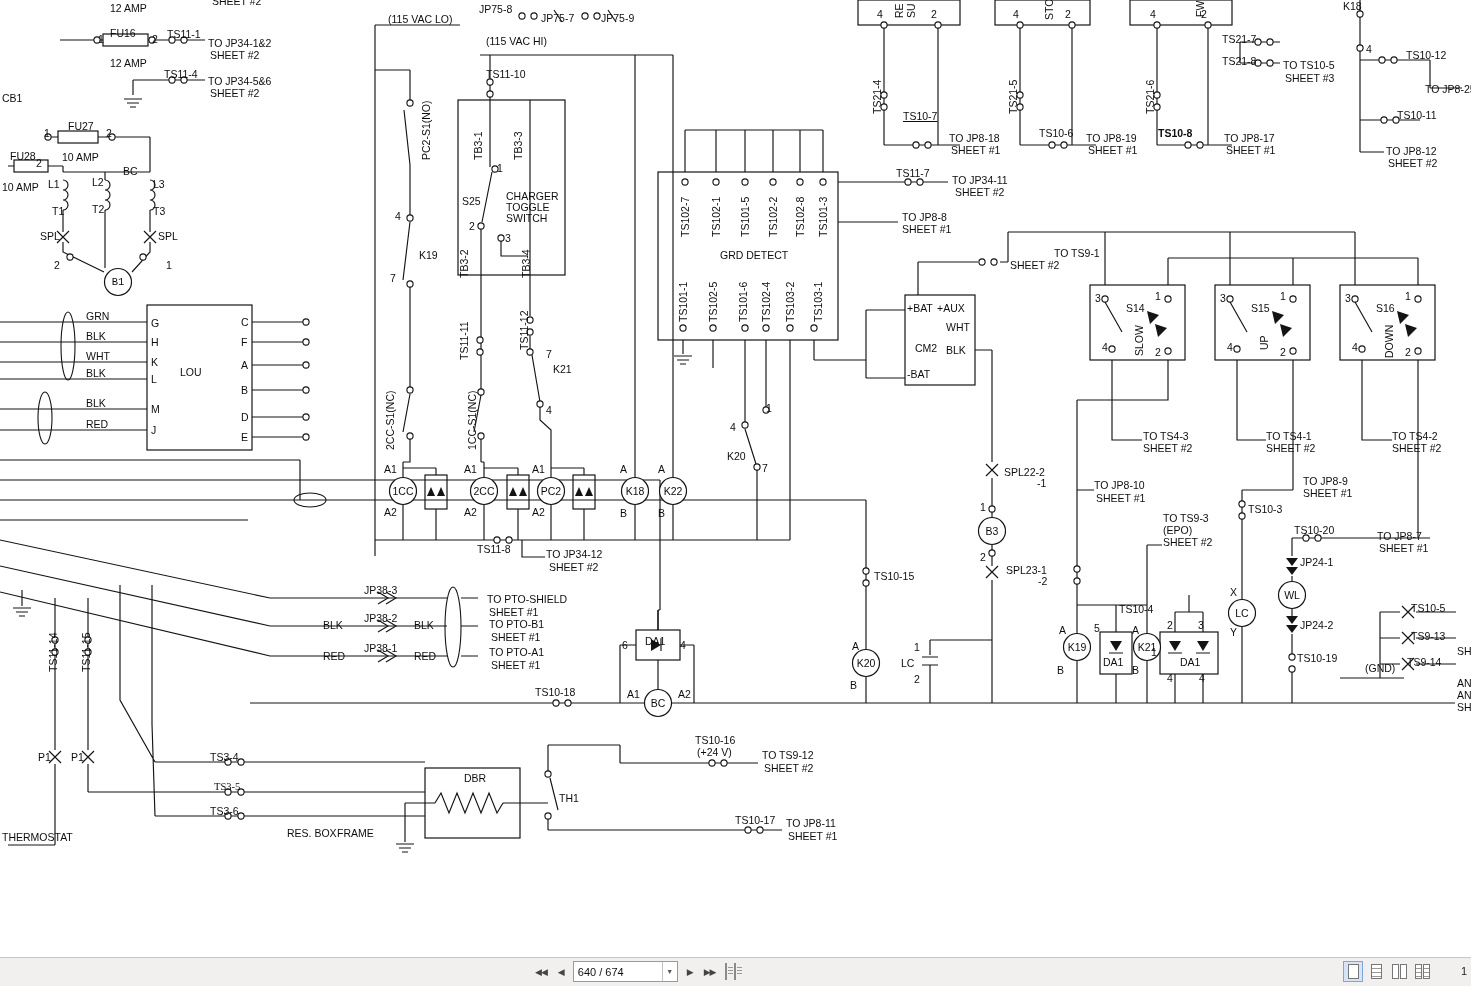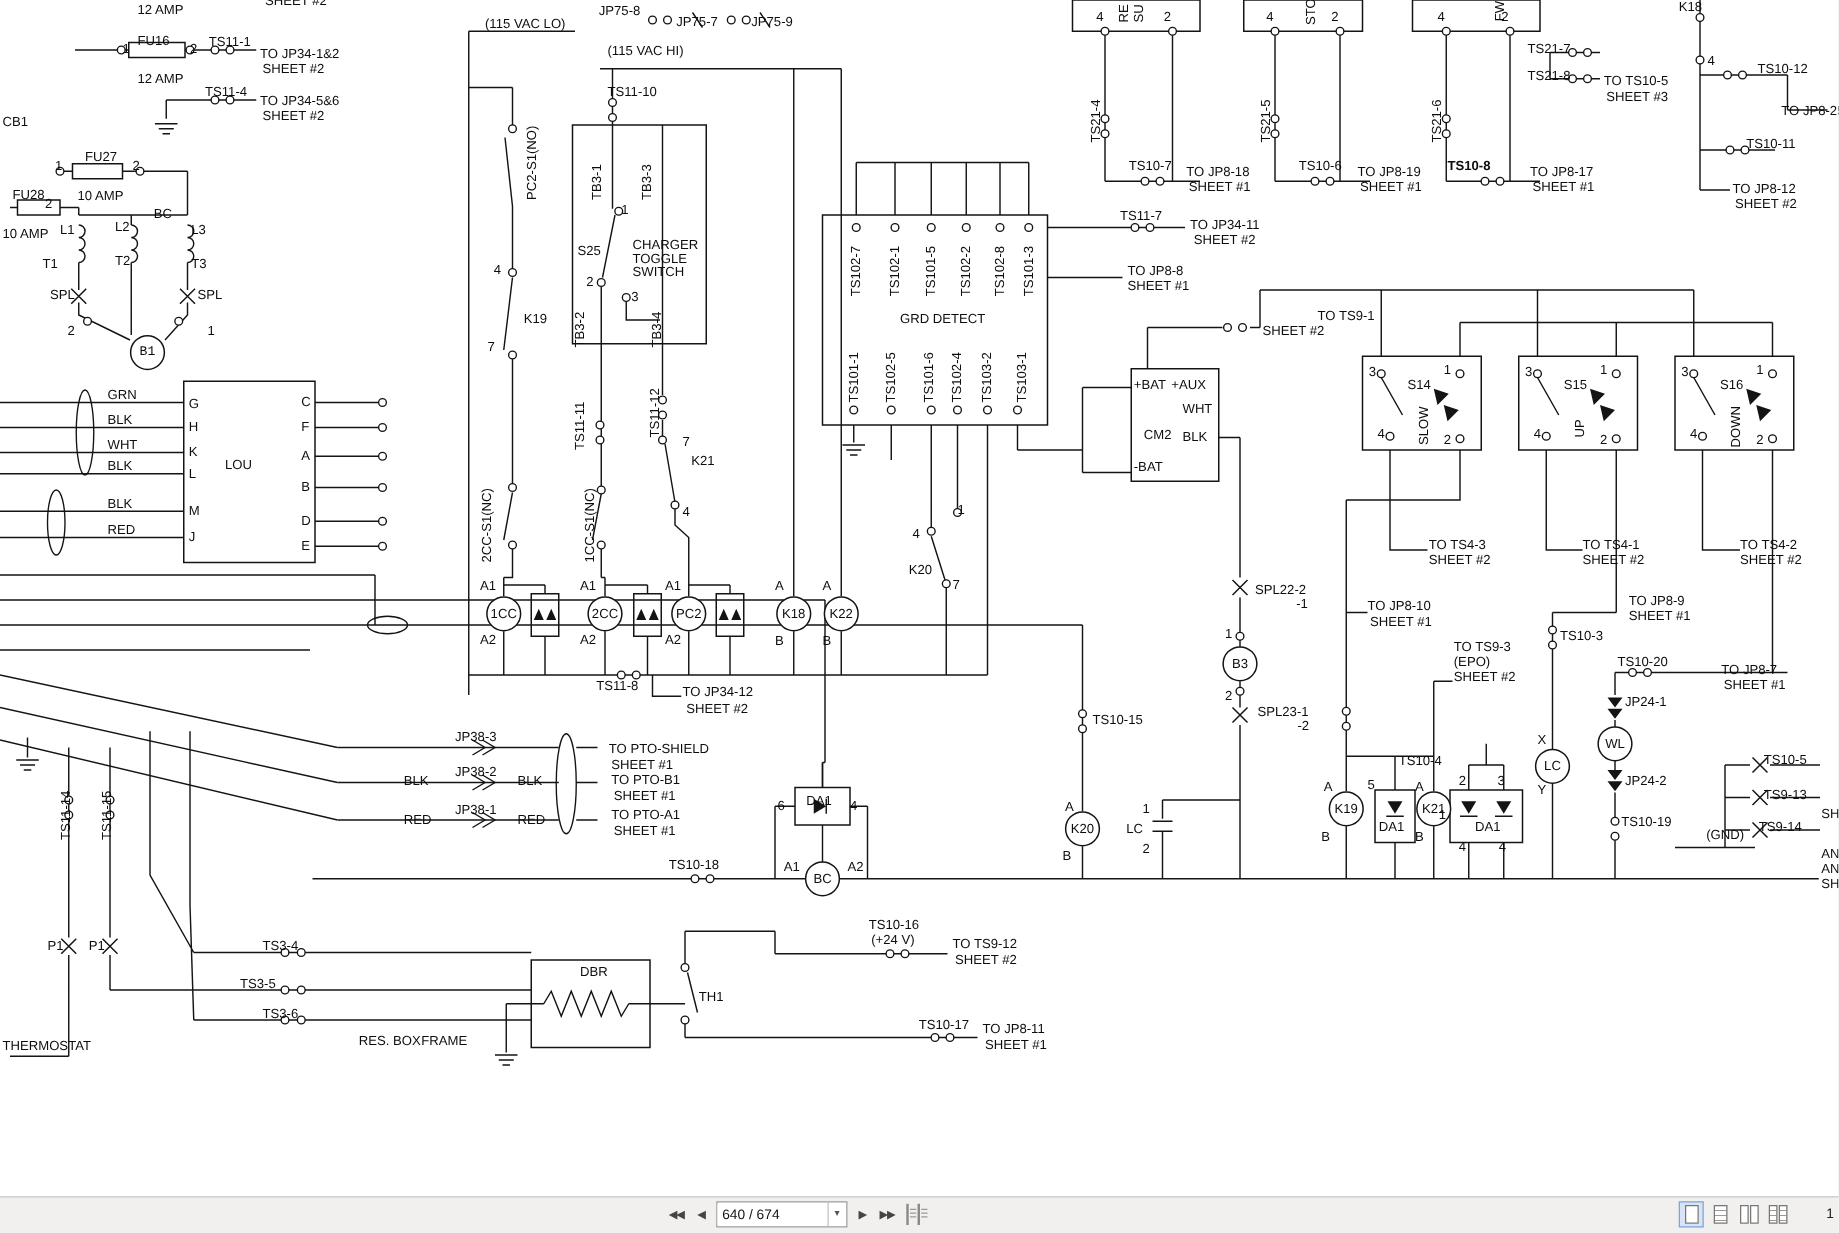--- a/index.html
+++ b/index.html
@@ -303,21 +303,21 @@
       <span class="lbl" style="left: 44px; top: 127px;">1</span>
       <span class="lbl" style="left: 106px; top: 127px;">2</span>
       <span class="lbl" style="left: 10px; top: 150px;">FU28</span>
       <span class="lbl" style="left: 62px; top: 151px;">10 AMP</span>
       <span class="lbl" style="left: 36px; top: 157px;">2</span>
       <span class="lbl" style="left: 123px; top: 165px;">BC</span>
       <span class="lbl" style="left: 2px; top: 181px;">10 AMP</span>
       <span class="lbl" style="left: 48px; top: 178px;">L1</span>
       <span class="lbl" style="left: 92px; top: 176px;">L2</span>
       <span class="lbl" style="left: 153px; top: 178px;">L3</span>
-      <span class="lbl" style="left: 34px; top: 205px;">T1</span>
+      <span class="lbl" style="left: 52px; top: 205px;">T1</span>
       <span class="lbl" style="left: 92px; top: 203px;">T2</span>
       <span class="lbl" style="left: 153px; top: 205px;">T3</span>
       <span class="lbl" style="left: 40px; top: 230px;">SPL</span>
       <span class="lbl" style="left: 158px; top: 230px;">SPL</span>
       <span class="lbl" style="left: 54px; top: 259px;">2</span>
       <span class="lbl" style="left: 166px; top: 259px;">1</span>
       <span class="lbl ctr" style="left: 118px; top: 282px; font-family: Liberation Mono, monospace;">B1</span>
       <span class="lbl" style="left: 180px; top: 366px;">LOU</span>
       <span class="lbl" style="left: 151px; top: 317px;">G</span>
       <span class="lbl" style="left: 151px; top: 336px;">H</span>
@@ -442,21 +442,21 @@
       <span class="lbl" style="left: 1366px; top: 43px;">4</span>
       <span class="lbl" style="left: 1222px; top: 33px;">TS21-7</span>
       <span class="lbl" style="left: 1222px; top: 55px;">TS21-8</span>
       <span class="lbl" style="left: 1283px; top: 59px;">TO TS10-5</span>
       <span class="lbl" style="left: 1285px; top: 72px;">SHEET #3</span>
       <span class="lbl" style="left: 1406px; top: 49px;">TS10-12</span>
       <span class="lbl" style="left: 1425px; top: 83px;">TO JP8-25</span>
       <span class="lbl rot" style="left: 871px; top: 114px;">TS21-4</span>
       <span class="lbl rot" style="left: 1007px; top: 114px;">TS21-5</span>
       <span class="lbl rot" style="left: 1144px; top: 114px;">TS21-6</span>
-      <span class="lbl" style="left: 903px; top: 127px;">TS10-7</span>
+      <span class="lbl" style="left: 903px; top: 110px; text-decoration: underline;">TS10-7</span>
       <span class="lbl" style="left: 949px; top: 132px;">TO JP8-18</span>
       <span class="lbl" style="left: 951px; top: 144px;">SHEET #1</span>
       <span class="lbl" style="left: 1039px; top: 127px;">TS10-6</span>
       <span class="lbl" style="left: 1086px; top: 132px;">TO JP8-19</span>
       <span class="lbl" style="left: 1088px; top: 144px;">SHEET #1</span>
       <span class="lbl" style="left: 1158px; top: 127px; font-weight: bold;">TS10-8</span>
       <span class="lbl" style="left: 1224px; top: 132px;">TO JP8-17</span>
       <span class="lbl" style="left: 1226px; top: 144px;">SHEET #1</span>
       <span class="lbl" style="left: 1397px; top: 109px;">TS10-11</span>
       <span class="lbl" style="left: 1386px; top: 145px;">TO JP8-12</span>
@@ -531,21 +531,21 @@
       <span class="lbl" style="left: 535px; top: 686px;">TS10-18</span>
       <span class="lbl" style="left: 627px; top: 688px;">A1</span>
       <span class="lbl ctr" style="left: 658px; top: 703px;">BC</span>
       <span class="lbl" style="left: 678px; top: 688px;">A2</span>
       <span class="lbl rot" style="left: 47px; top: 672px;">TS11-14</span>
       <span class="lbl rot" style="left: 80px; top: 672px;">TS11-15</span>
       <span class="lbl" style="left: 38px; top: 751px;">P1</span>
       <span class="lbl" style="left: 71px; top: 751px;">P1</span>
       <span class="lbl" style="left: 2px; top: 831px;">THERMOSTAT</span>
       <span class="lbl" style="left: 210px; top: 751px;">TS3-4</span>
-      <span class="lbl" style="left: 192px; top: 781px;">TS3-5</span>
+      <span class="lbl" style="left: 214px; top: 781px; font-family: Liberation Serif, serif;">TS3-5</span>
       <span class="lbl" style="left: 210px; top: 805px;">TS3-6</span>
       <span class="lbl" style="left: 287px; top: 827px;">RES. BOX</span>
       <span class="lbl" style="left: 337px; top: 827px;">FRAME</span>
       <span class="lbl" style="left: 464px; top: 772px;">DBR</span>
       <span class="lbl" style="left: 559px; top: 792px;">TH1</span>
       <span class="lbl" style="left: 695px; top: 734px;">TS10-16</span>
       <span class="lbl" style="left: 697px; top: 746px;">(+24 V)</span>
       <span class="lbl" style="left: 762px; top: 749px;">TO TS9-12</span>
       <span class="lbl" style="left: 764px; top: 762px;">SHEET #2</span>
       <span class="lbl" style="left: 735px; top: 814px;">TS10-17</span>

